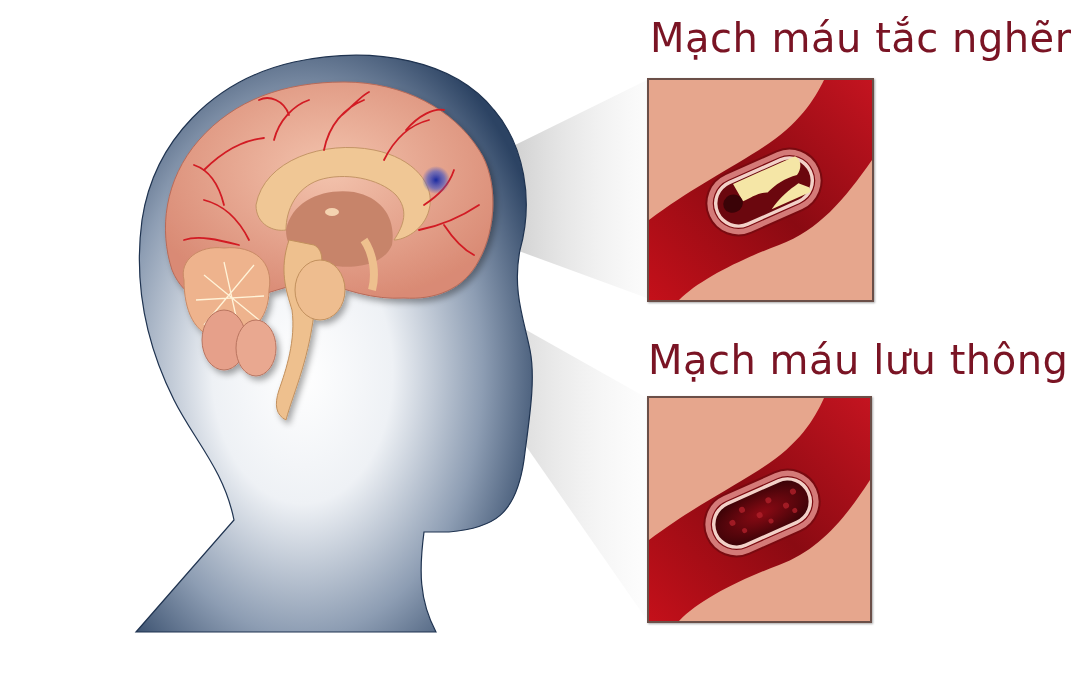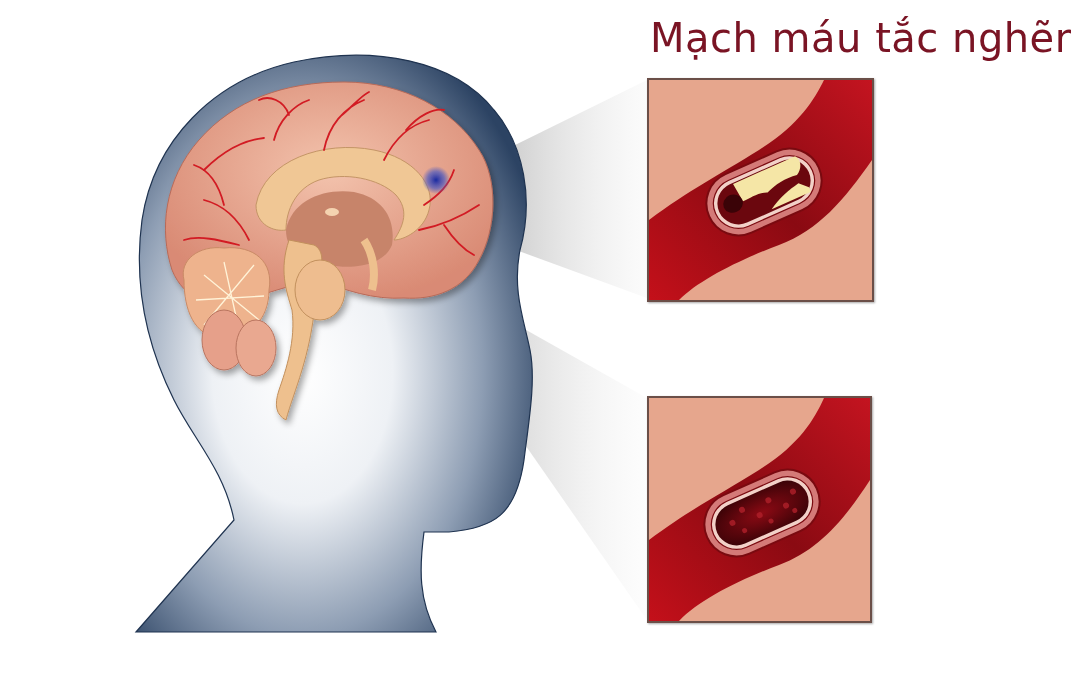--- a/index.html
+++ b/index.html
@@ -113,20 +113,21 @@
         <rect x="55" y="80" width="120" height="64" rx="32" fill="#d47a78" stroke="#7a0a10" stroke-width="2"></rect>
         <rect x="62" y="87" width="106" height="50" rx="25" fill="#f2d1c8" stroke="#7a0a10" stroke-width="1.2"></rect>
         <rect x="66" y="91" width="98" height="42" rx="21" fill="#6b070e"></rect>
         <path d="M90,92 L158,92 C162,98 160,105 152,110 C140,108 128,110 118,114 C110,110 100,112 92,112 Z" fill="#f5e6a6"></path>
         <path d="M115,131 C125,124 140,120 150,118 L158,126 L158,131 Z" fill="#f5e6a6"></path>
         <ellipse cx="82" cy="110" rx="10" ry="9" fill="#3a0307"></ellipse>
       </g>
     </svg>
   </div>
 
+  <div class="label" id="label-bottom">Mạch máu lưu thông</div>
 
   <div class="panel" id="panel-bottom">
     <svg width="221" height="223" viewBox="0 0 221 223">
       <defs>
         <linearGradient id="vesselG2" x1="0" y1="1" x2="1" y2="0">
           <stop offset="0" stop-color="#c4101a"></stop>
           <stop offset="0.5" stop-color="#8a0a12"></stop>
           <stop offset="1" stop-color="#c41420"></stop>
         </linearGradient>
         <radialGradient id="bloodG" cx="0.5" cy="0.5" r="0.6">

